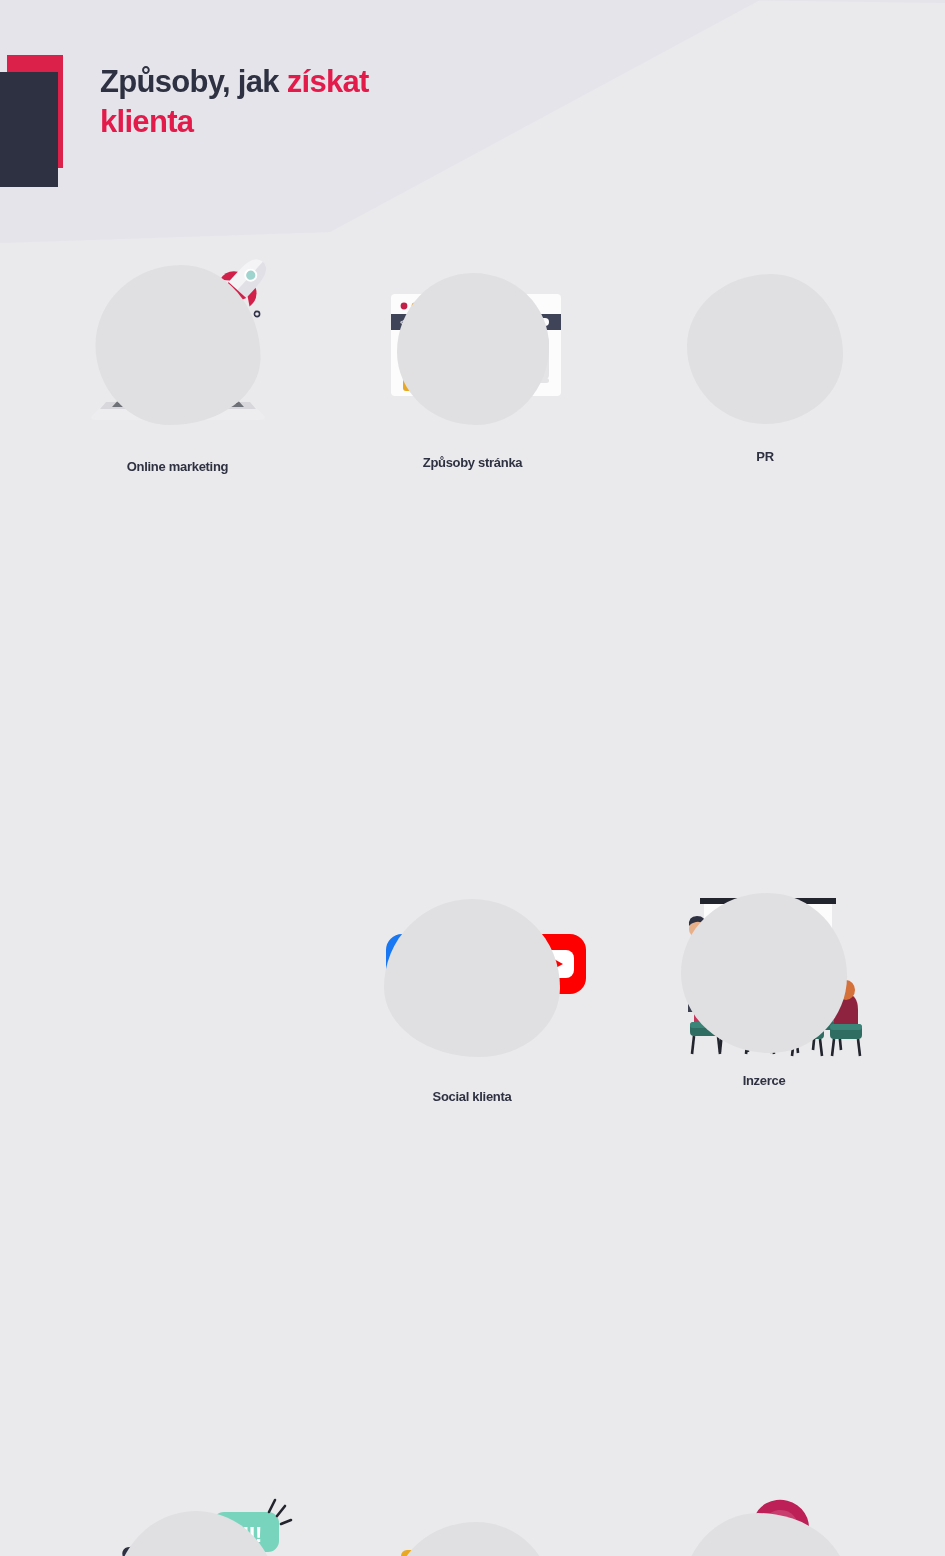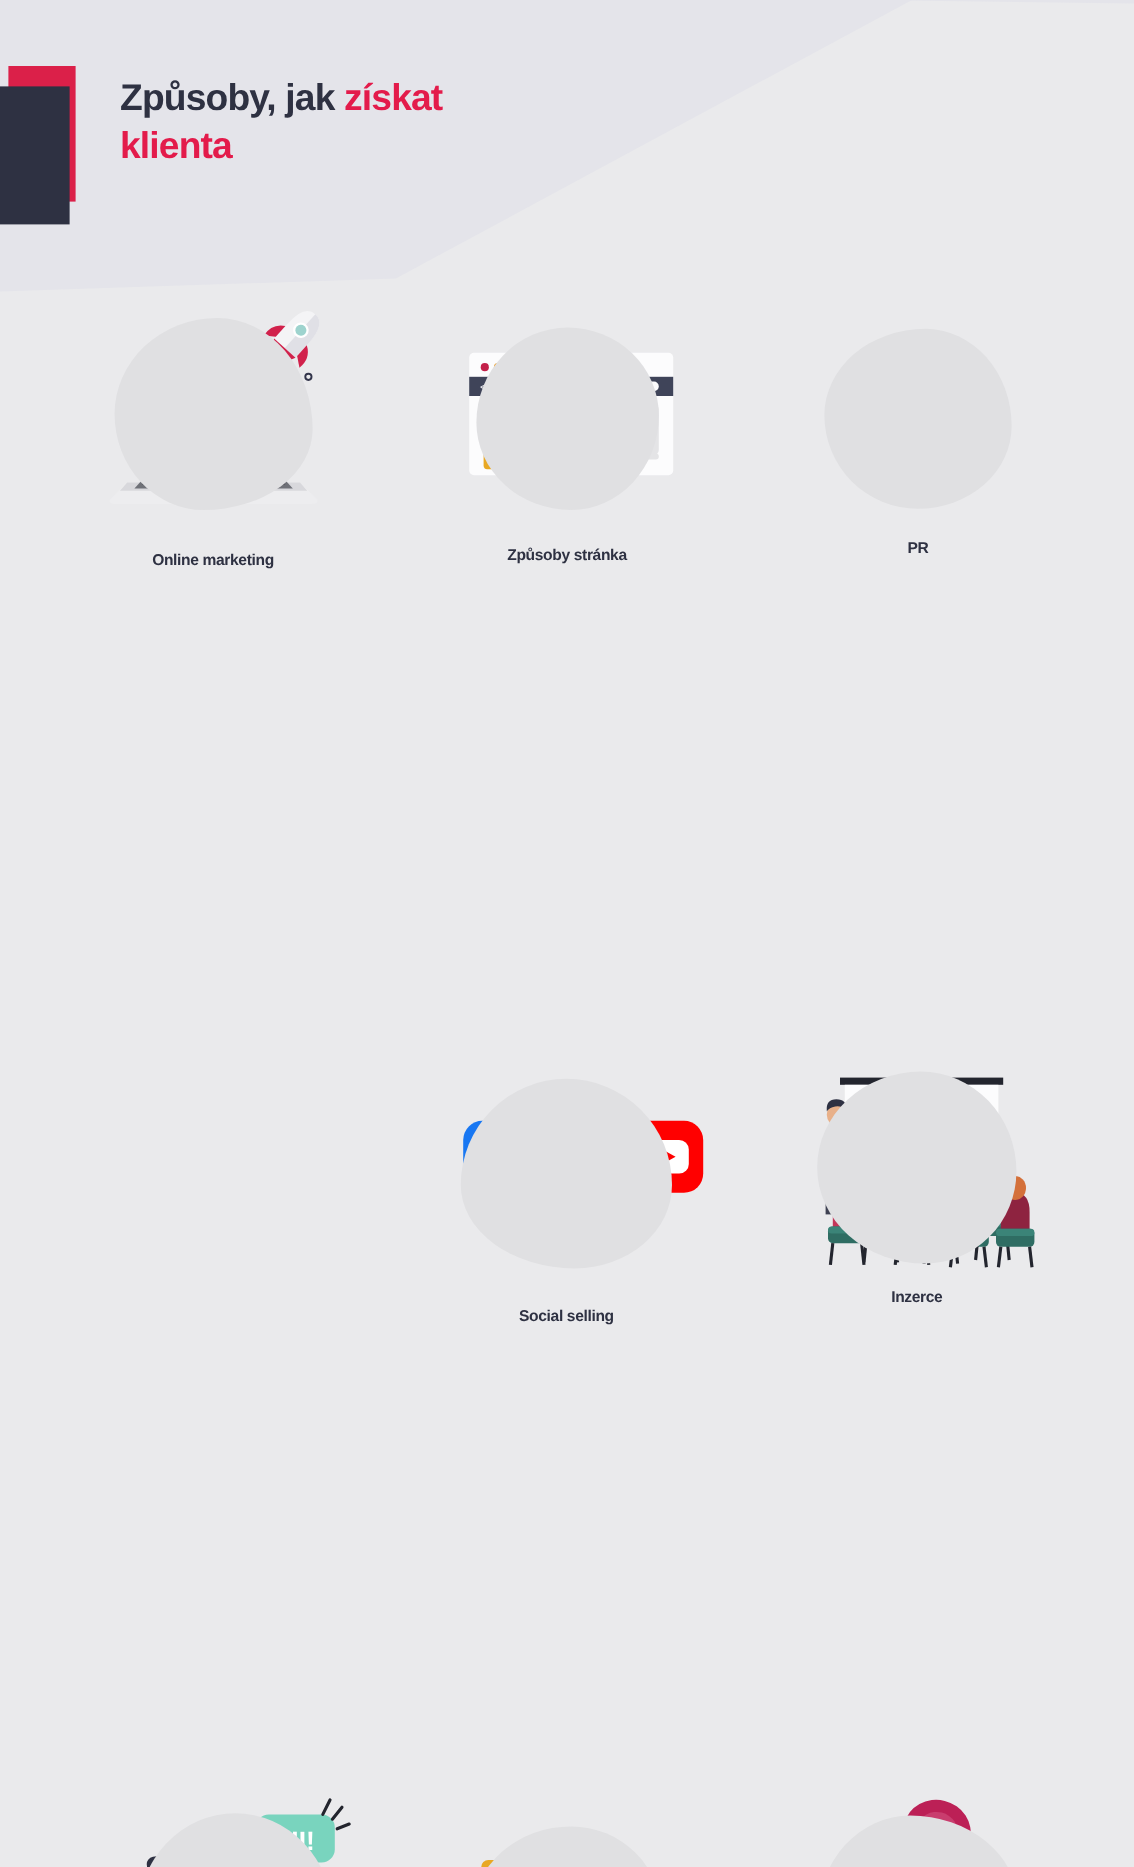--- a/index.html
+++ b/index.html
@@ -263,21 +263,21 @@
             <circle cx="126" cy="65" r="2.6" fill="#fff"></circle>
           </g>
 
           <g>
             <rect x="154" y="46" width="60" height="60" rx="16" fill="#FF0000"></rect>
             <rect x="166" y="62" width="36" height="28" rx="8" fill="#FFFFFF"></rect>
             <path d="M180 70 L191 76 L180 82 Z" fill="#FF0000"></path>
           </g>
         </svg>
       </div>
-      <div class="label" style="margin-top:20px;">Social selling</div>
+      <div class="label" style="margin-top:20px;">Social klienta</div>
     </div>
 
     <div class="cell" style="left:655px; top:324px; width:218px;">
       <div class="art" style="width:200px;height:182px;">
         <div class="blob" style="width:166px;height:160px;border-radius:52% 48% 46% 54%/50% 52% 48% 50%;"></div>
         <svg width="200" height="182" viewBox="0 0 200 182">
 
           <rect x="36" y="16" width="136" height="6" fill="#23252E"></rect>
           <rect x="40" y="22" width="128" height="76" fill="#FCFCFD"></rect>
           <rect x="40" y="96" width="128" height="3" fill="#D3D3D8"></rect>

